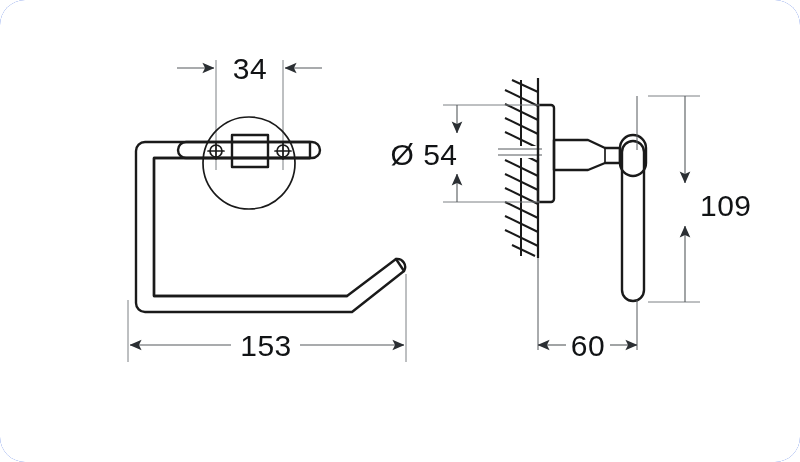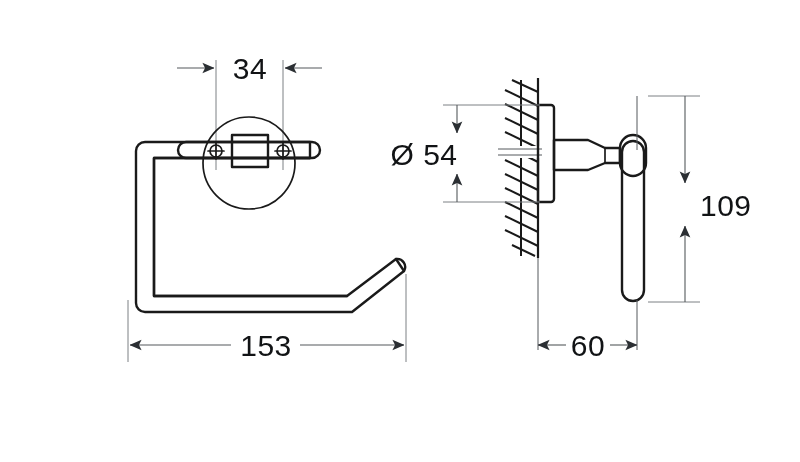--- a/index.html
+++ b/index.html
@@ -10,20 +10,21 @@
   }
   body {
     font-family: "Liberation Sans", sans-serif;
   }
   #drawing-root {
     position: relative;
     width: 800px;
     height: 462px;
     background: #1d4ed8;
     overflow: hidden;
+    border-radius: 25px;
   }
   svg#tech-drawing {
     display: block;
     width: 800px;
     height: 462px;
   }
   .obj-line {
     fill: none;
     stroke: #1a1a1a;
     stroke-width: 2.4;

